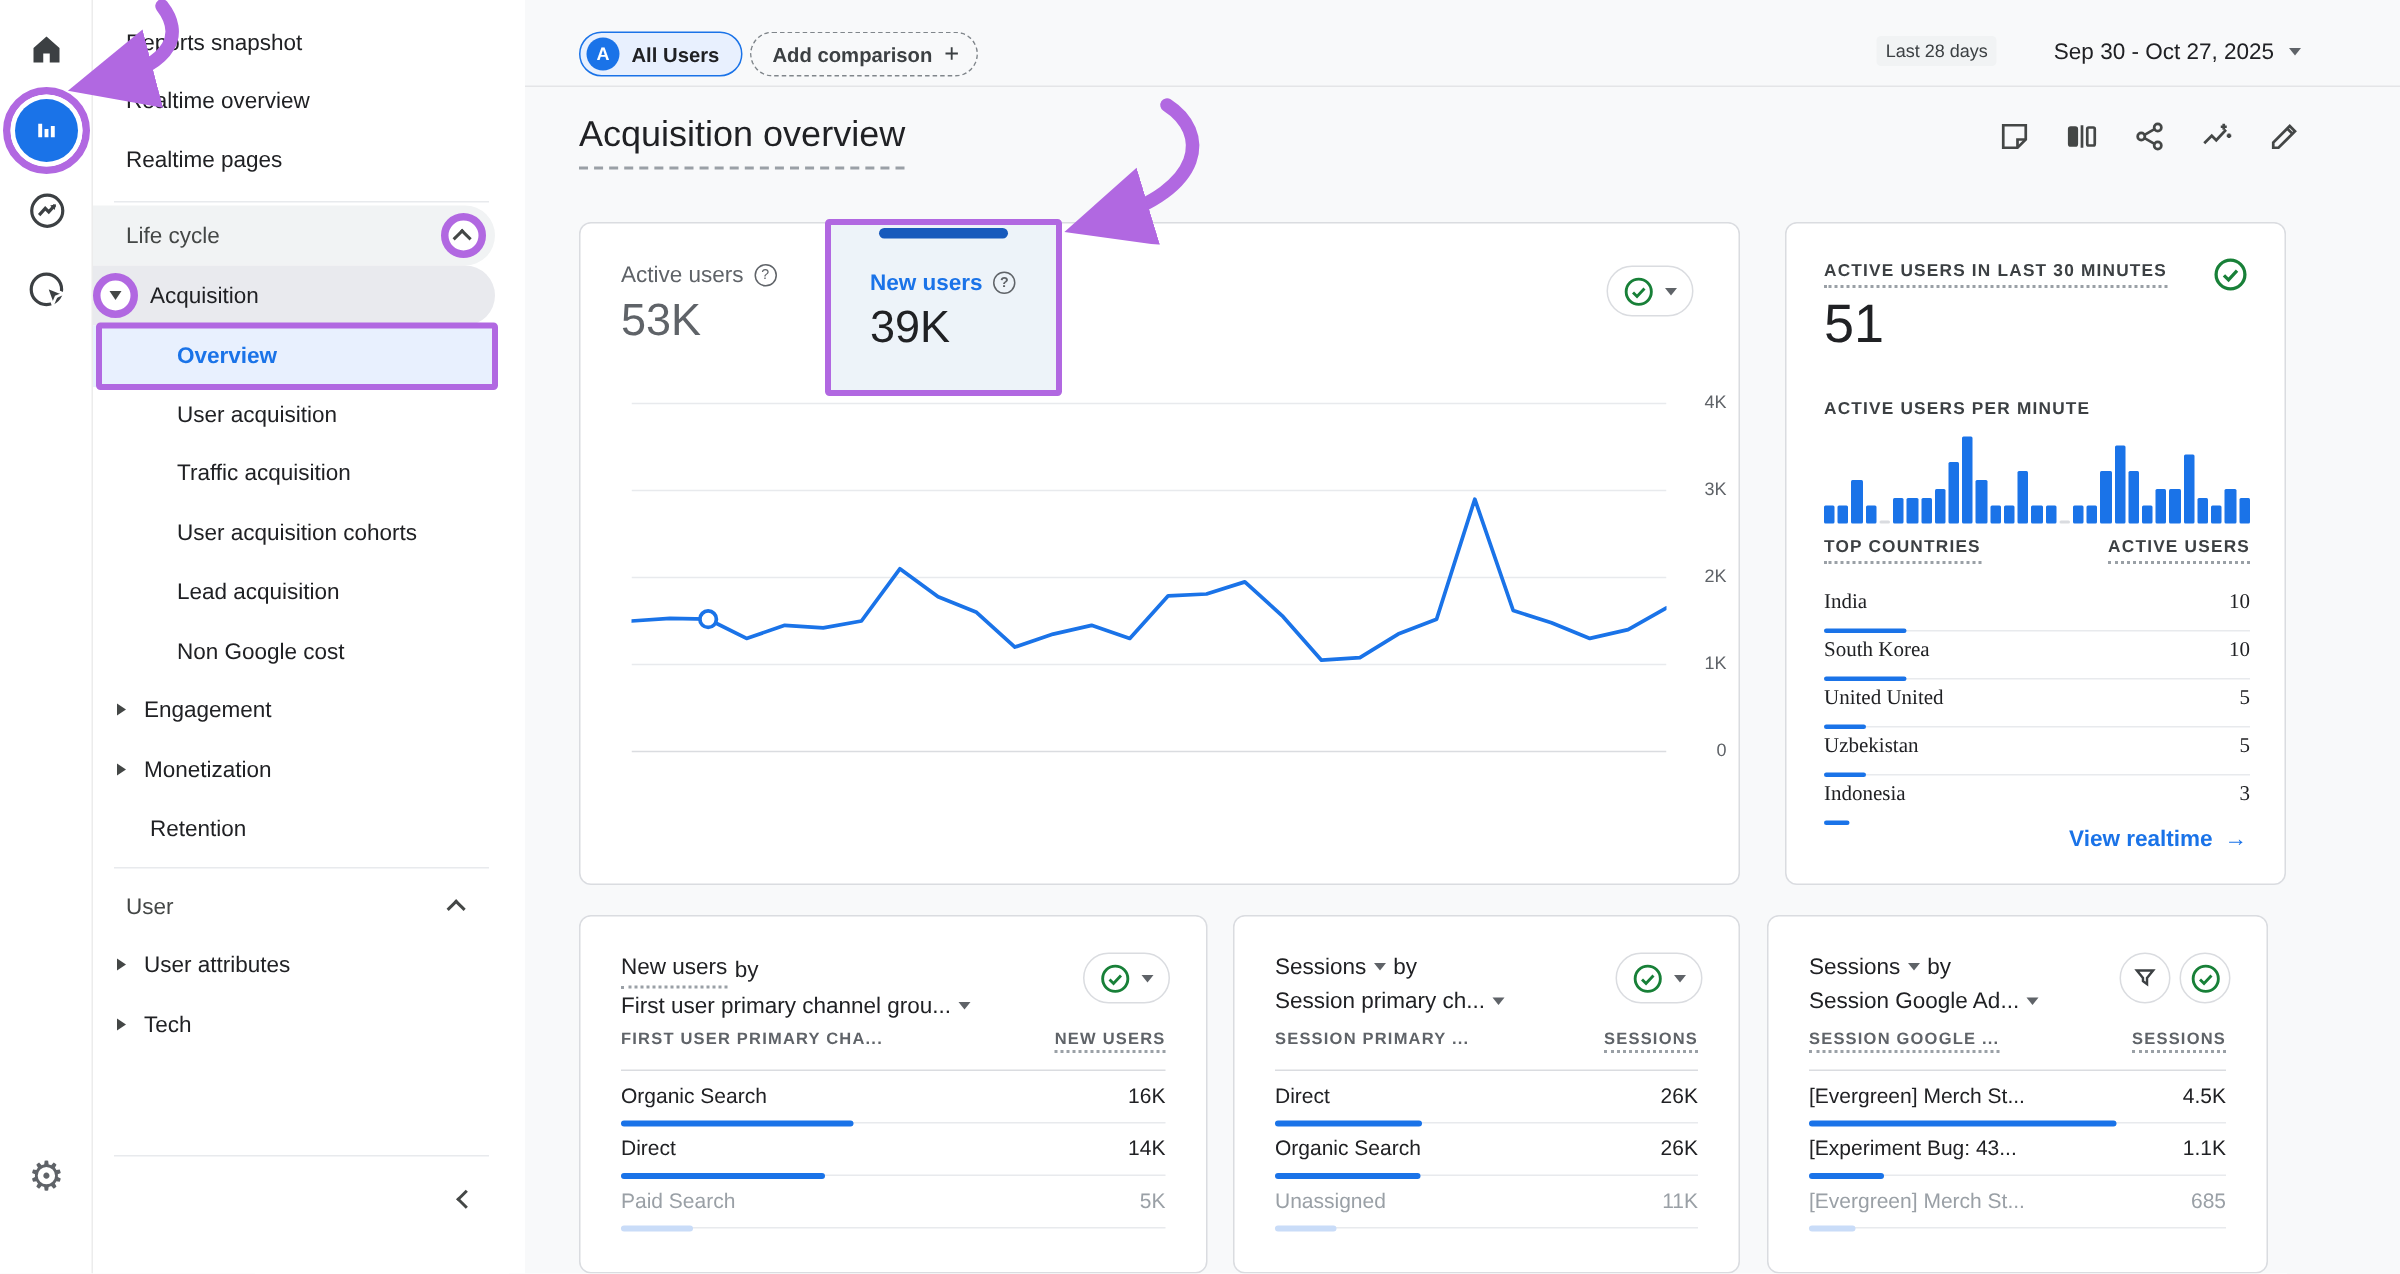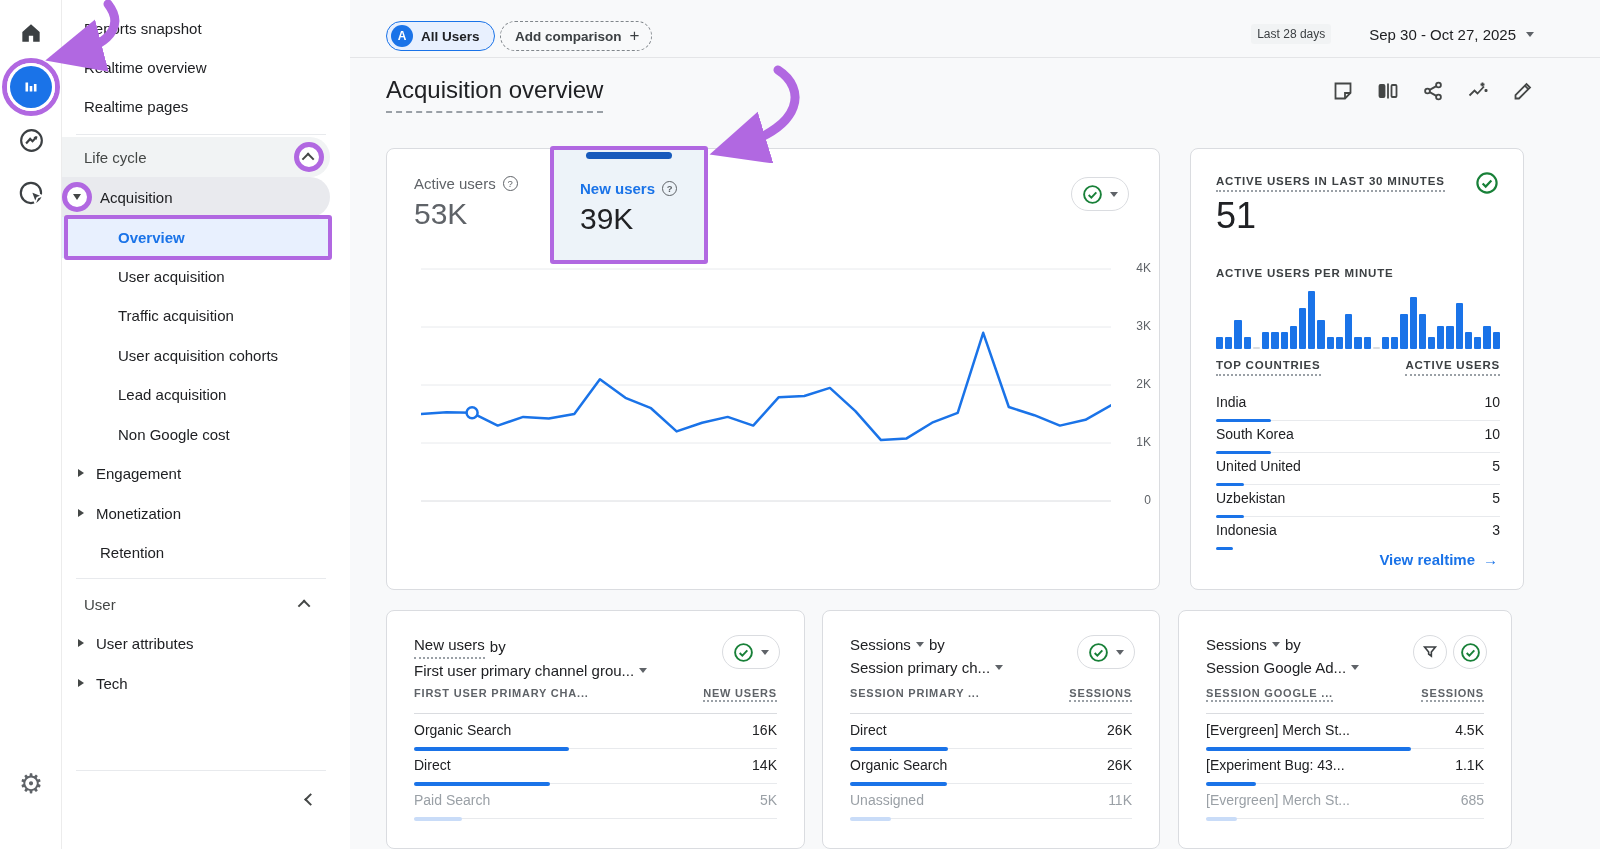--- a/index.html
+++ b/index.html
@@ -71,21 +71,21 @@
   
   .card-rt { left:828px; top:148px; width:334px; height:442px;margin-left:12px; }
   .caps { font-size:11.5px; letter-spacing:0.8px; color:#3c4043; font-weight:bold; }
   .dotted { border-bottom:2px dotted #9aa0a6; padding-bottom:3px; }
   .rt-value { position:absolute; left:25px; top:46px; font-size:36px; color:#202124; }
   .rt-bars { position:absolute; left:25px; top:142px; width:284px; height:58px; display:flex; align-items:flex-end; gap:2px; }
   .rt-bar { flex:1; background:#1a73e8; border-radius:1px; }
   .rt-bar.zero { background:#dadce0; }
   .rt-head-row { position:absolute; left:25px; top:210px; width:284px; display:flex; justify-content:space-between; }
   .country-list { position:absolute; left:25px; top:240px; width:284px; }
-  .crow { position:relative; height:32px; }
+  .crow { position:relative; height:32px;font-family:Liberation Serif, serif; }
   .crow .cname { position:absolute; left:0; top:5px; font-size:14px; color:#202124; }
   .crow .cval { position:absolute; right:0; top:5px; font-size:14px; color:#202124; }
   .crow .cline { position:absolute; left:0; bottom:0; width:100%; height:1px; background:#e8eaed; }
   .crow .cbar { position:absolute; left:0; bottom:-1px; height:3px; background:#1a73e8; border-radius:2px; }
   .rt-link { position:absolute; right:25px; top:402px; font-size:15px; font-weight:bold; color:#1a73e8; display:flex; align-items:center; gap:8px; cursor:pointer; }
 
   
   .card-bd { top:610px; height:239px; }
   .bd-a { left:36px;  width:419px; }
   .bd-b { left:472px; width:338px; }

